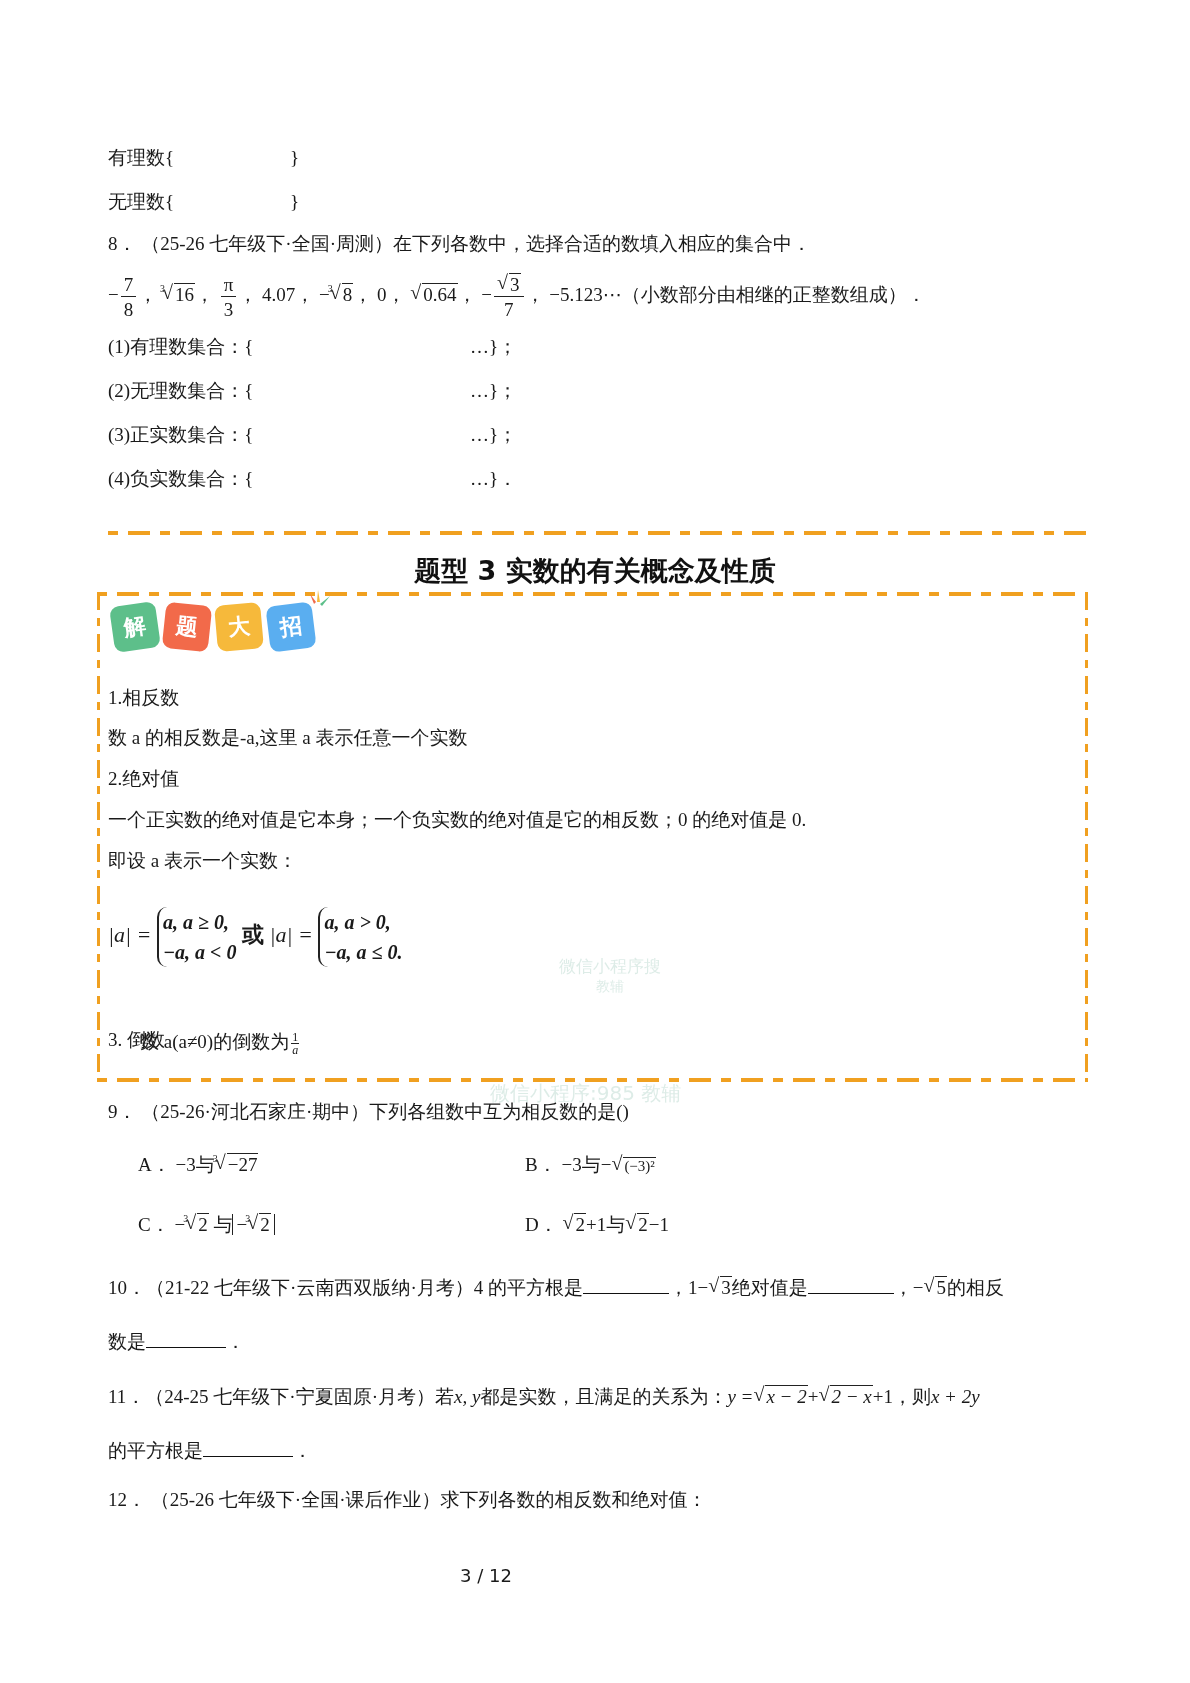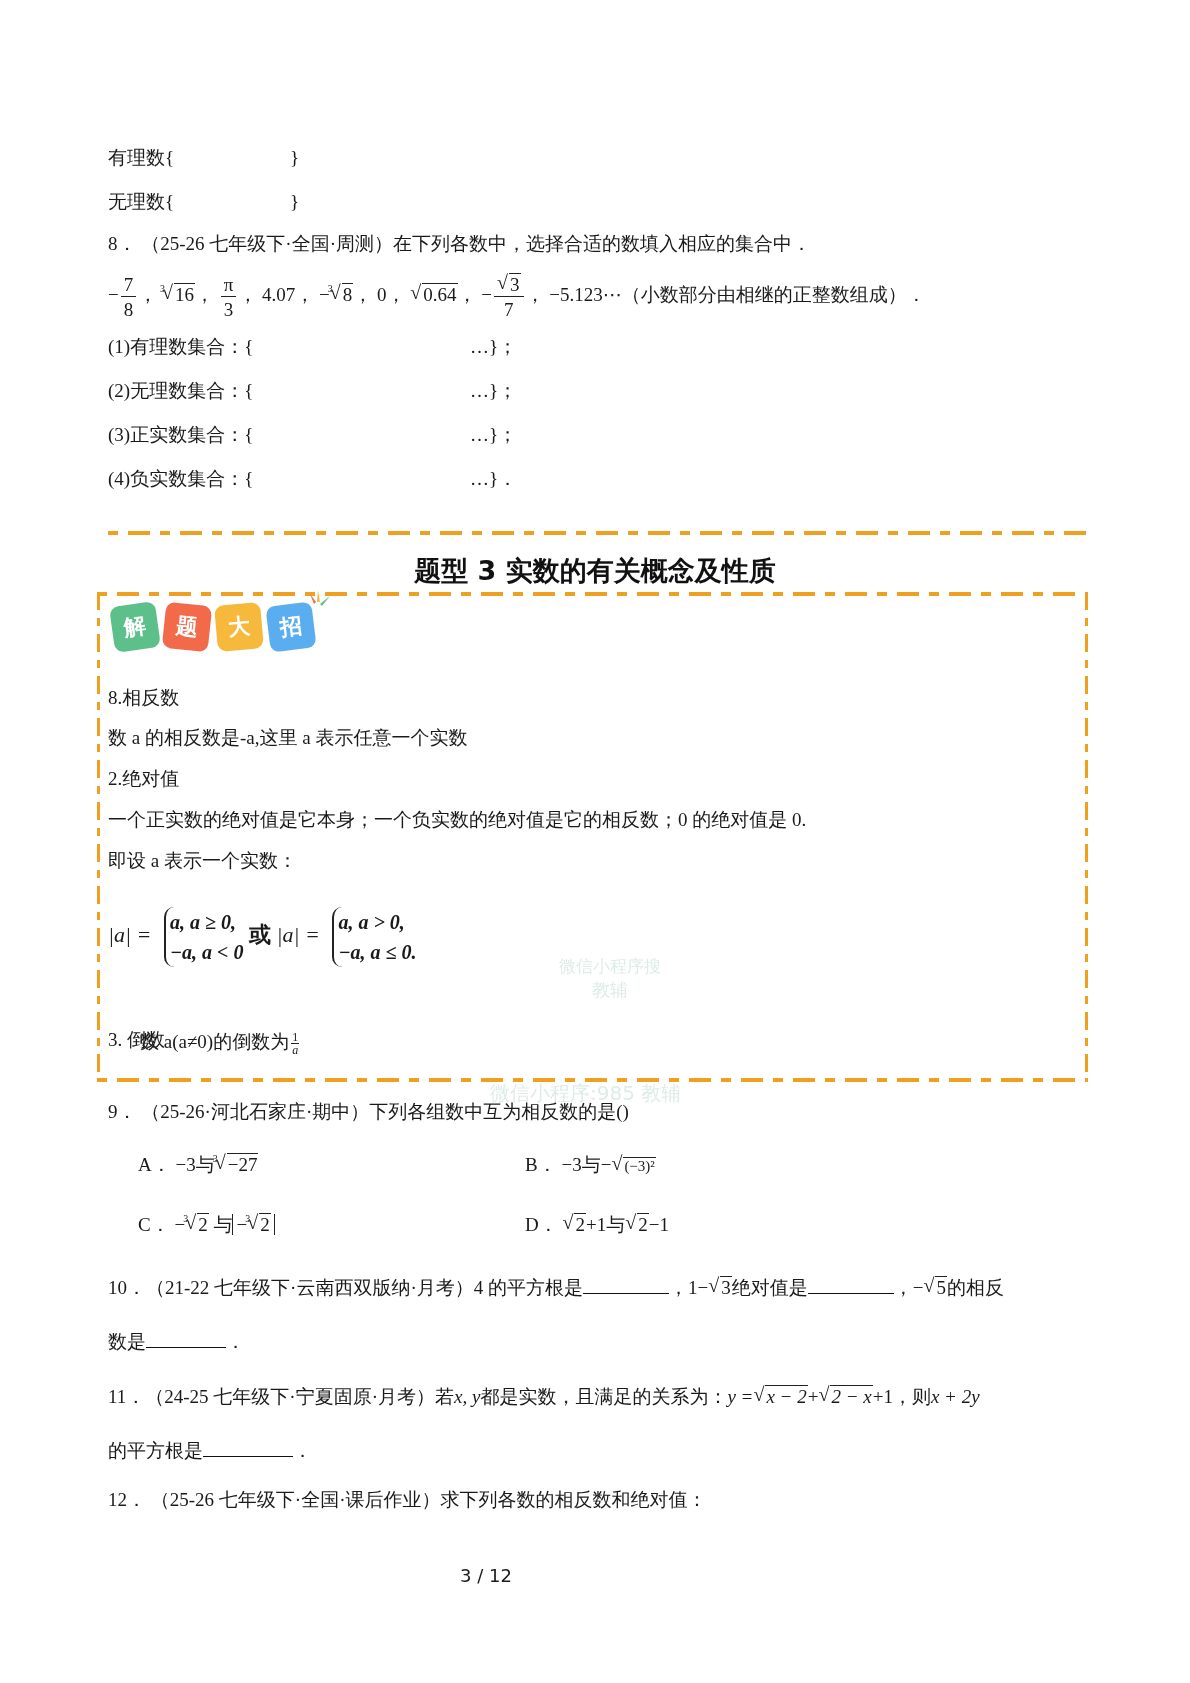--- a/index.html
+++ b/index.html
@@ -24,21 +24,21 @@
              font-family: "DejaVu Sans", sans-serif; font-weight: bold; font-size: 27px; color: #111; }
   .badge-row { position: absolute; left: 112px; top: 604px; display: flex; gap: 6px; }
   .badge { width: 46px; height: 46px; border-radius: 9px; color: #fff; display: flex; align-items: center;
            justify-content: center; font-family: "DejaVu Sans", sans-serif; font-weight: bold; font-size: 22px; }
   .b1 { background: #5dbf8a; transform: rotate(-8deg); }
   .b2 { background: #f26a4a; transform: rotate(6deg); }
   .b3 { background: #f6b93b; transform: rotate(-5deg); }
   .b4 { background: #5aaef0; transform: rotate(-7deg); }
   .spark { position: absolute; left: 308px; top: 590px; width: 24px; height: 24px; }
   .cases { display: inline-block; vertical-align: middle; border-left: 2px solid #222; border-radius: 10px 0 0 10px;
-           padding-left: 4px; font-style: italic; font-weight: bold; line-height: 30px; font-size: 20px; margin-left: 7px; }
+           padding-left: 4px; font-style: italic; font-weight: bold; line-height: 30px; font-size: 20px; }
   .watermark { position: absolute; color: rgba(120,180,160,0.25); font-family: "DejaVu Sans", sans-serif; }
   .footer { position: absolute; top: 1565px; left: 0; width: 972px; text-align: center; font-size: 18px;
             font-family: "DejaVu Sans", sans-serif; }
 </style>
 </head>
 <body>
 
 <div class="line" style="top:146px;">
   <span>有理数{</span>
   <span style="position:absolute;left:182px;">}</span>
@@ -94,42 +94,42 @@
   <div class="badge b2">题</div>
   <div class="badge b3">大</div>
   <div class="badge b4">招</div>
 </div>
 <svg class="spark" viewBox="0 0 24 24">
   <path d="M6 14 L2 4 L8 12 Z" fill="#f26a4a"></path>
   <path d="M9 12 L10 0 L12 12 Z" fill="#f6b93b"></path>
   <path d="M12 14 L22 6 L14 16 Z" fill="#5dbf8a"></path>
 </svg>
 
-<div class="line" style="top:686px;">8.相反数</div>
+<div class="line" style="top:686px;">1.相反数</div>
 <div class="line" style="top:726px;">数 a 的相反数是-a,这里 a 表示任意一个实数</div>
 <div class="line" style="top:767px;">2.绝对值</div>
 <div class="line" style="top:808px;">一个正实数的绝对值是它本身；一个负实数的绝对值是它的相反数；0 的绝对值是 0.</div>
 <div class="line" style="top:849px;">即设 a 表示一个实数：</div>
 
 <div class="line" style="top:900px; left:108px; height:70px; line-height:70px; font-size:22px;">
   <span class="mathi">|a| =</span>
   <span class="cases"><span style="display:block">a, a ≥ 0,</span><span style="display:block">−a, a &lt; 0</span></span>
   <span style="font-weight:bold;">或</span>
   <span class="mathi">|a| =</span>
   <span class="cases"><span style="display:block">a, a &gt; 0,</span><span style="display:block">−a, a ≤ 0.</span></span>
 </div>
 
 <div class="line" style="top:1028px;">3. 倒数</div>
 <div class="line" style="top:1030px;margin-left:32px;">
   <span>数 a(a≠0)的倒数为</span><span class="frac small"><span class="num">1</span><span class="den mathi">a</span></span>
 </div>
 
 <div class="watermark" style="left:515px; top:955px; width:190px; text-align:center;">
   <div style="font-size:17px;">微信小程序搜</div>
-  <div style="font-size:18px;">教辅</div>
+  <div style="font-size:14px;">教辅</div>
 </div>
 <div class="watermark" style="left:490px; top:1080px; font-size:20px;">微信小程序:985 教辅</div>
 
 <div class="line" style="top:1100px;">
   <span>9．</span>
   <span>（25-26·河北石家庄·期中）</span><span>下列各组数中互为相反数的是()</span>
 </div>
 <div class="line" style="top:1153px; left:138px;">
   <span>A．</span>
   <span>−3</span><span>与</span><span class="rad"><span class="idx">3</span><span class="sym">√</span><span class="body">−27</span></span>

